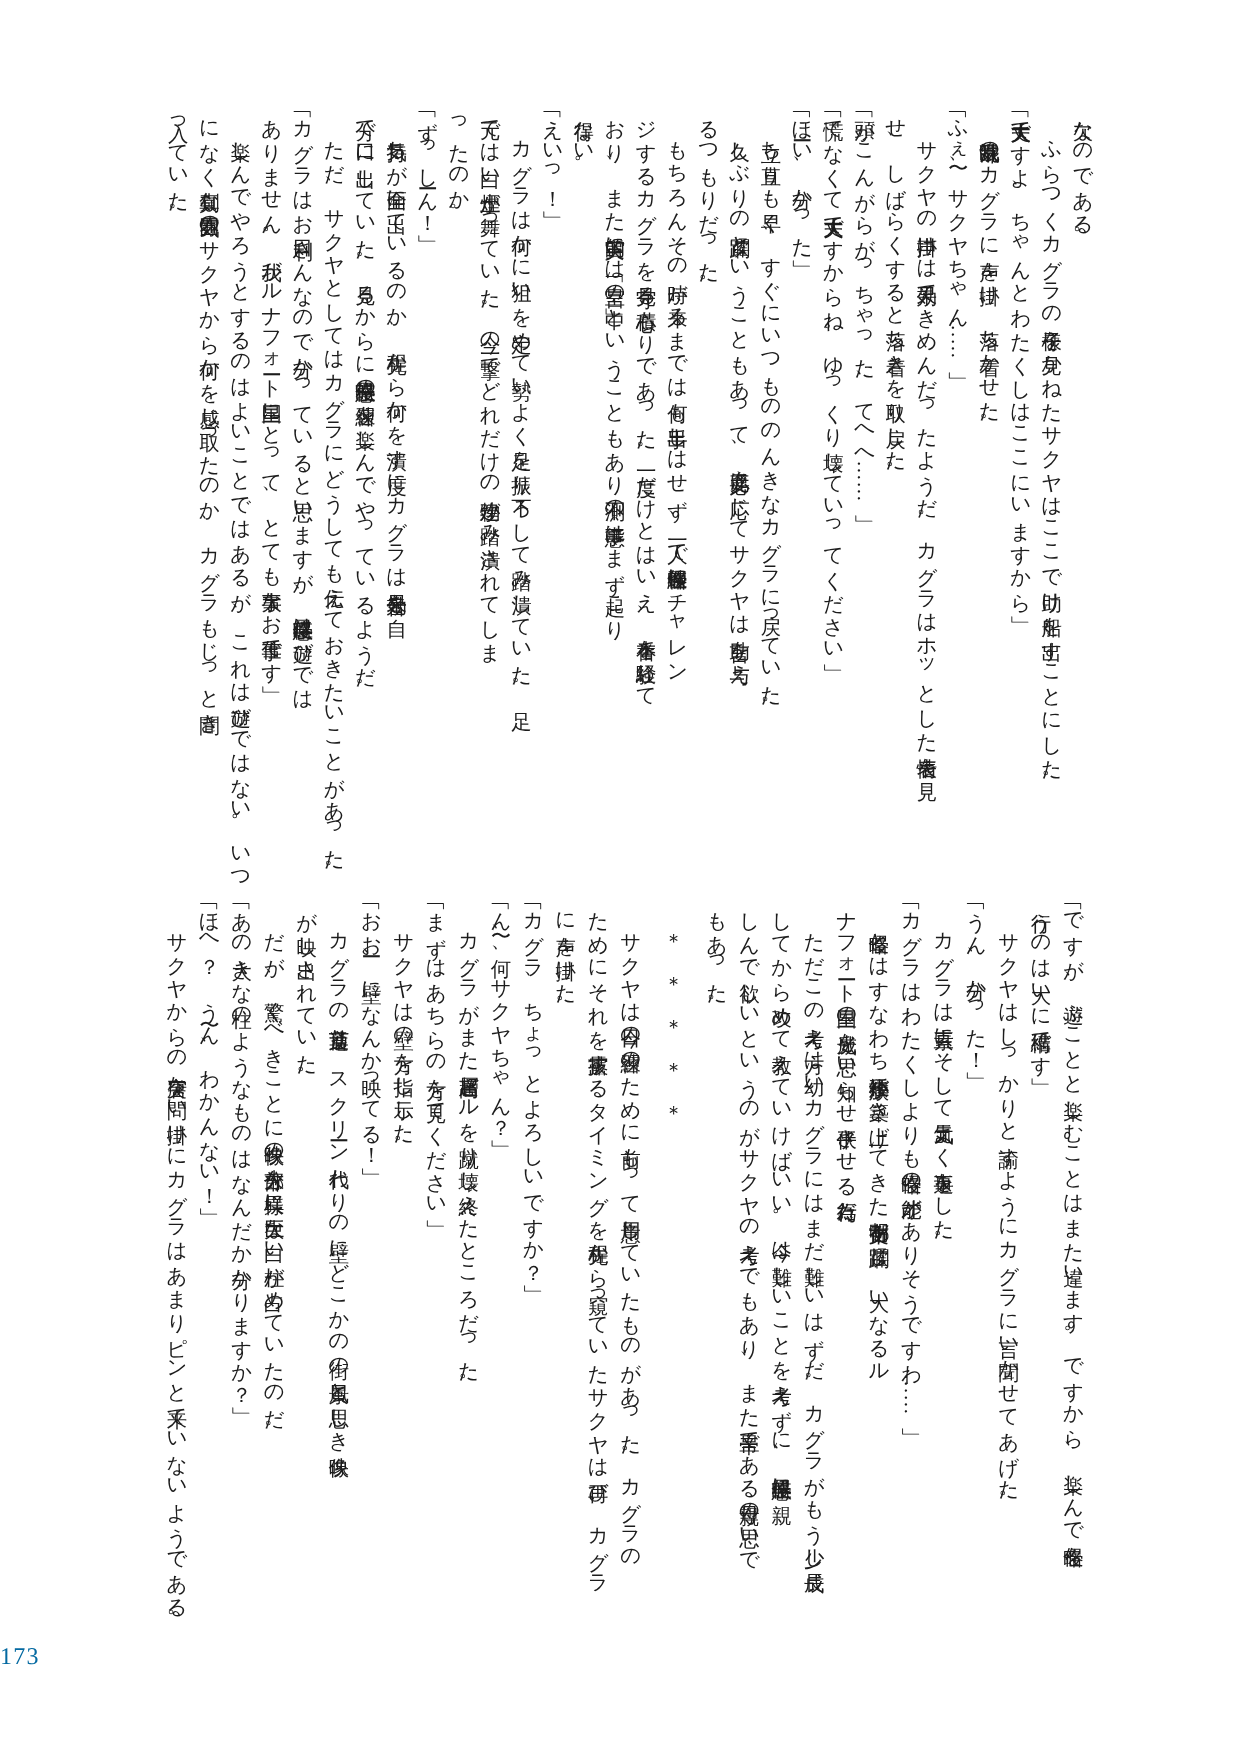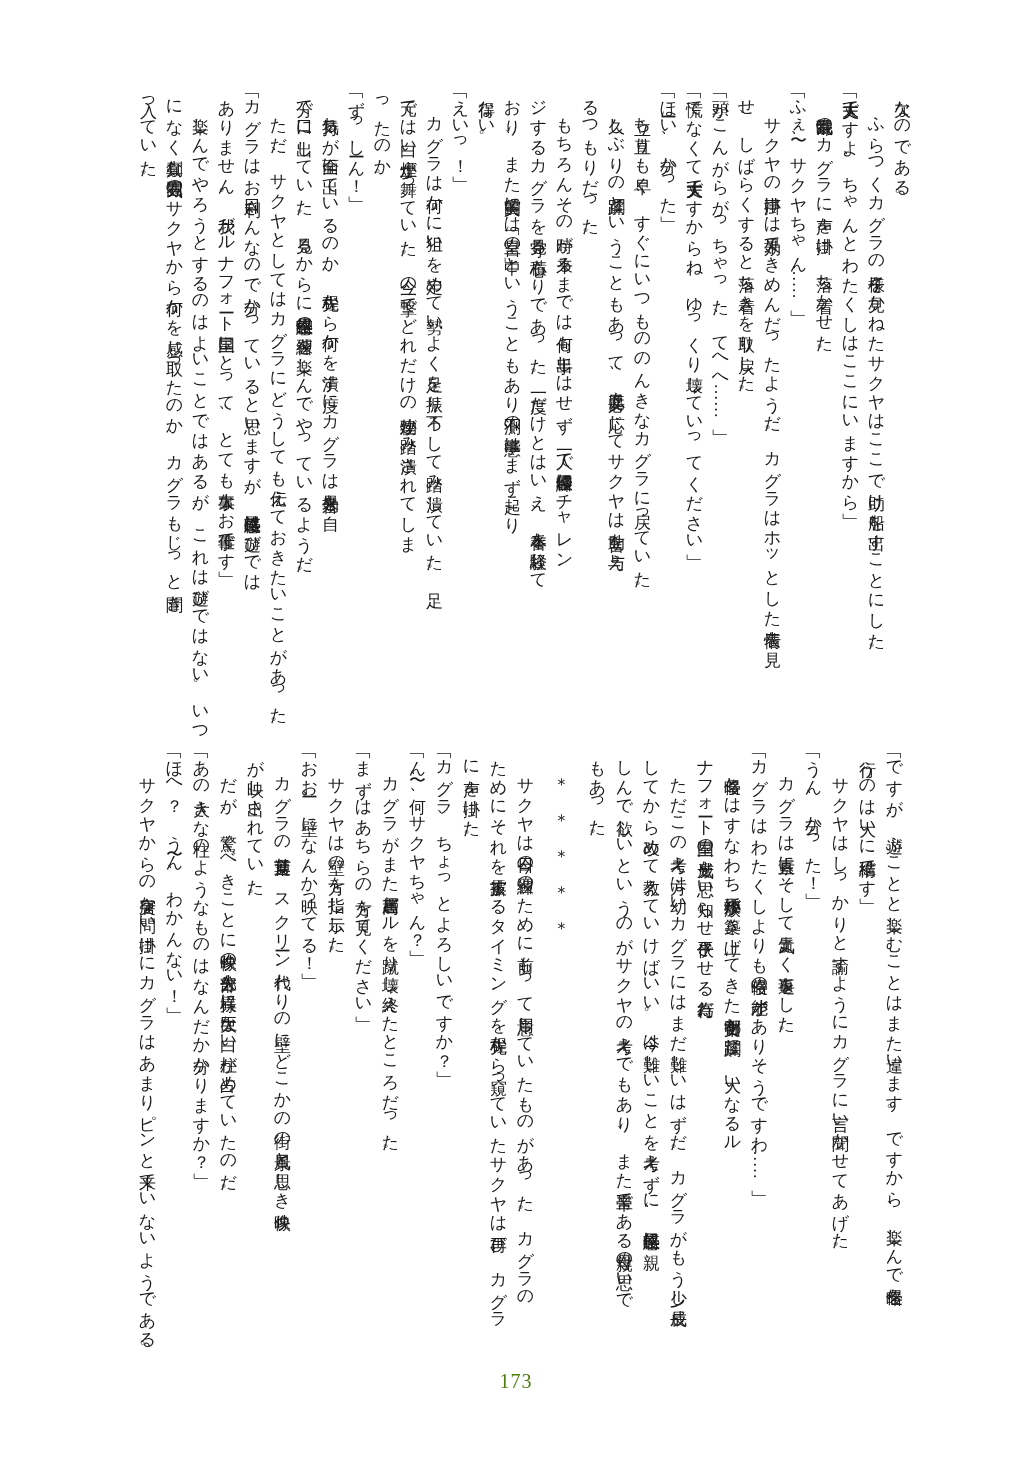--- a/index.html
+++ b/index.html
@@ -41,24 +41,23 @@
   .col.sep {
     margin-left: 9px;
     margin-right: 9px;
     letter-spacing: 1px;
   }
   .page-number {
     position: absolute;
     top: 1370px;
     left: 0;
     width: 100%;
-    text-align: center;
     font-size: 20px;
     letter-spacing: 1px;
-    color: #4d7c0f;
+    color: #0369a1;
   }
 </style>
 </head>
 <body>
 
 <div class="page">
   <div class="tblock tblock-top">
       <div class="col">欠なのである。</div>
       <div class="col">　ふらつくカグラの様子を見かねたサクヤはここで助け船を出すことにした。</div>
       <div class="col">「大丈夫ですよ、ちゃんとわたくしはここにいますから」</div>

